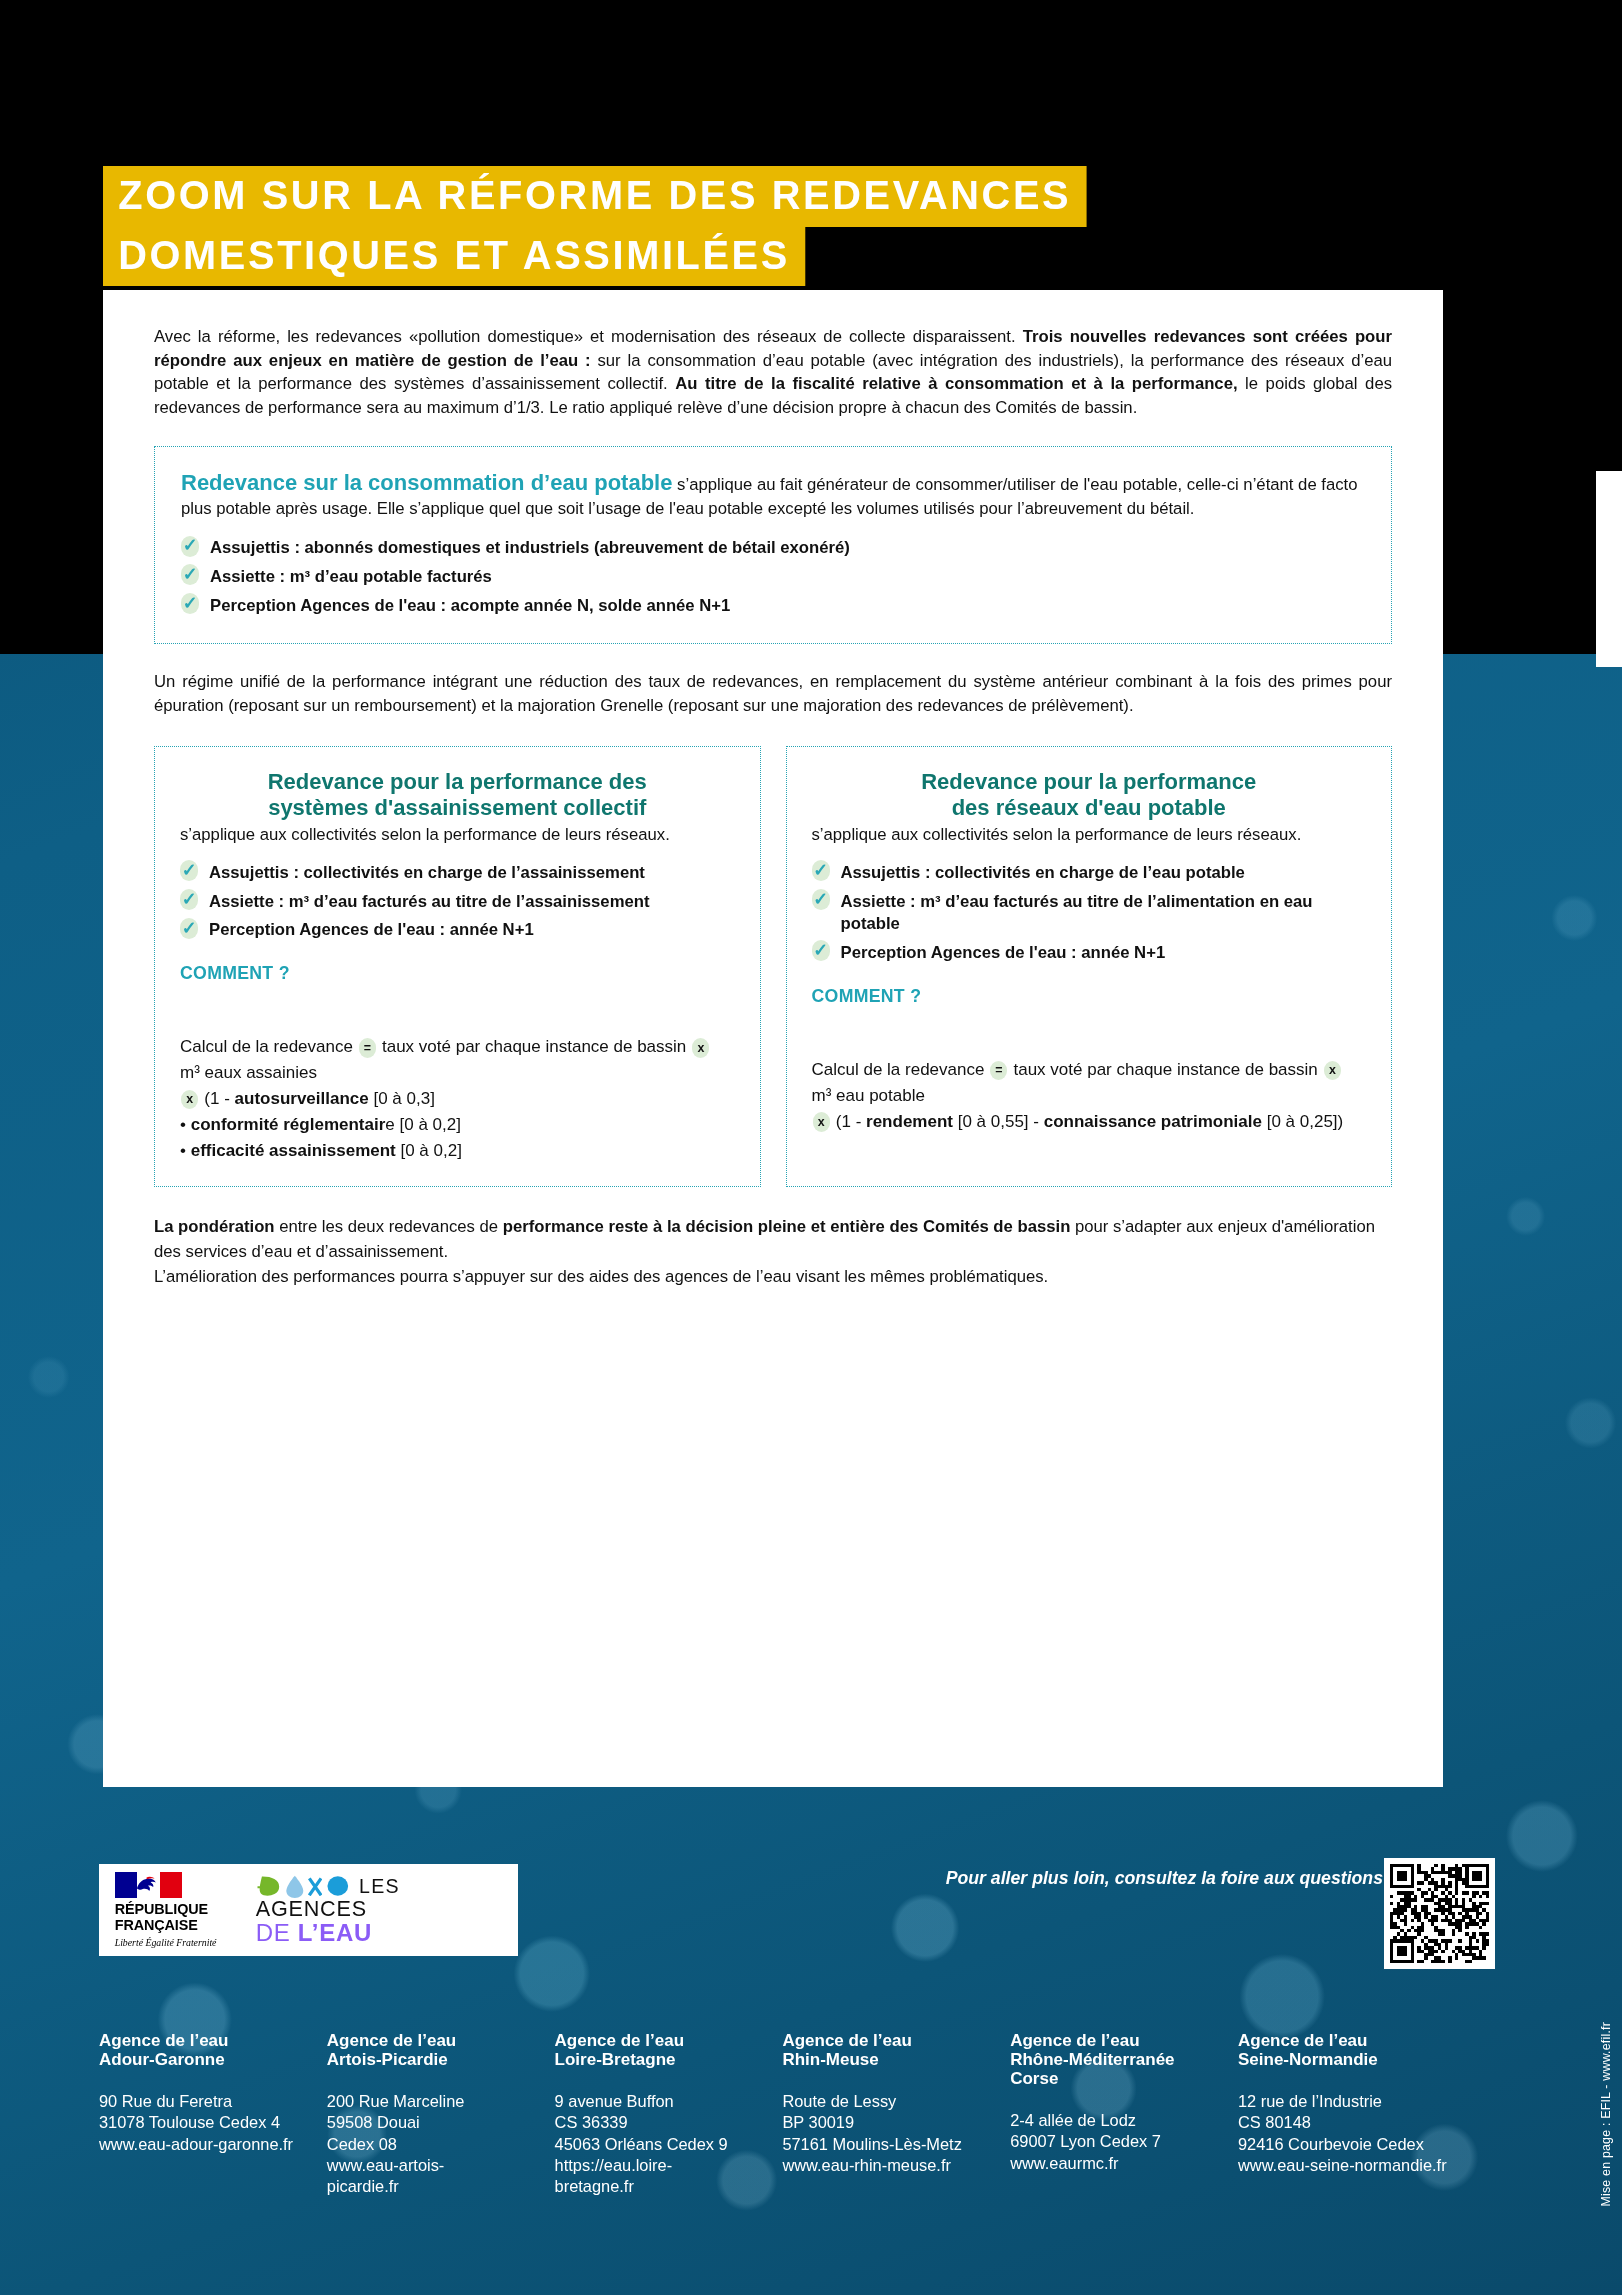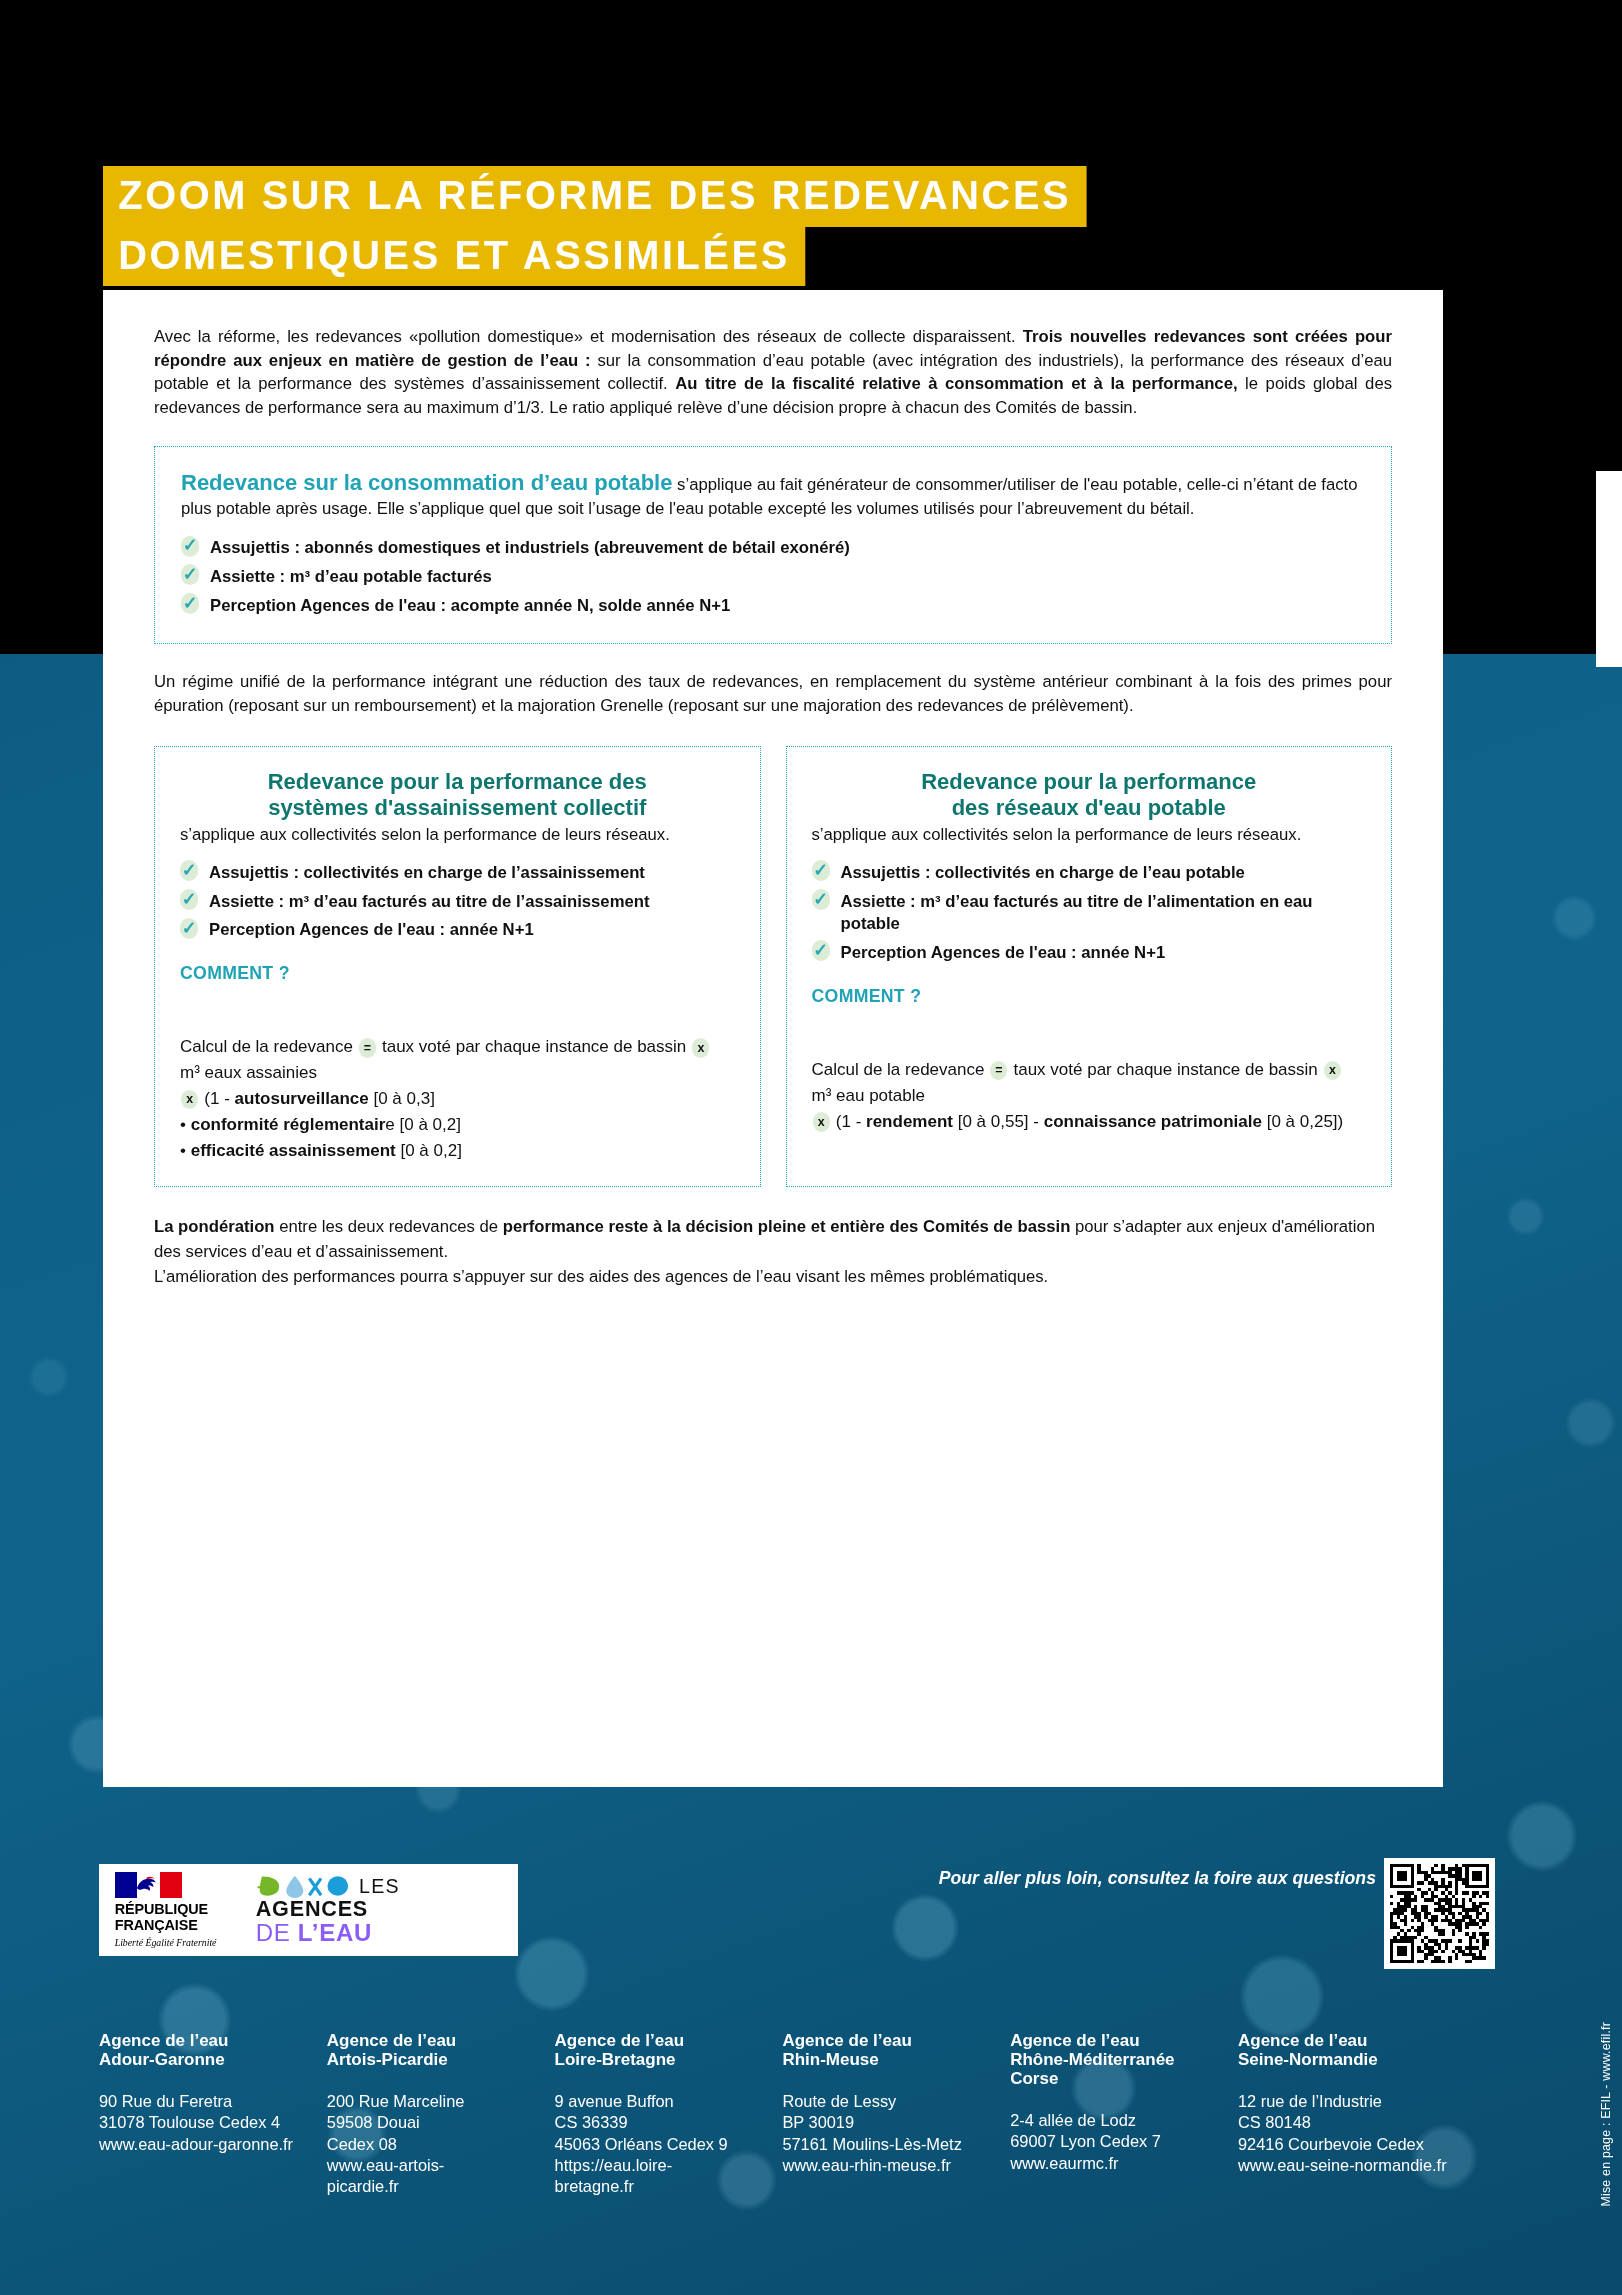--- a/index.html
+++ b/index.html
@@ -156,28 +156,28 @@
     letter-spacing:-0.1px;
   }
   #rf-devise{
     font-family:"Liberation Serif", serif; font-style:italic;
     font-size:9.8px; line-height:1.22; margin-top:3.3px; color:#000;
   }
   #ae-logo{ display:flex; flex-direction:column; justify-content:center; }
   #ae-top{ display:flex; align-items:center; gap:3.9px; }
   .shape{ display:block; }
   #ae-les{ font-size:19.6px; letter-spacing:1.3px; color:#111; font-weight:400; margin-left:5.2px;}
-  #ae-agences{ font-size:21.6px; font-weight:700; letter-spacing:0.8px; color:#111; line-height:1.02; }
+  #ae-agences{ font-size:21.6px; font-weight:400; letter-spacing:0.8px; color:#111; line-height:1.02; }
   #ae-deleau{ font-size:24px; letter-spacing:0.7px; color:#8b5cf6; line-height:1.05; }
   #ae-deleau .thin{ font-weight:400; }
   #ae-deleau .bold{ font-weight:700; }
 
   #qr-area{
     position:absolute; right:128px; top:1858px; z-index:6;
-    display:flex; align-items:flex-start; gap:8px;
+    display:flex; align-items:flex-start; gap:1px;
   }
   #qr-caption{
     color:#fff; font-style:italic; font-weight:700; font-size:17.7px;
     text-align:right; line-height:1.26; padding-top:9.2px; white-space:nowrap;
   }
   #qr-box{ width:111px; height:111px; background:#fff; padding:5.9px; }
   #qr-img{ width:100%; height:100%; }
 
   #agencies{
     position:absolute; left:99px; top:2031px; width:1427px; z-index:6;

